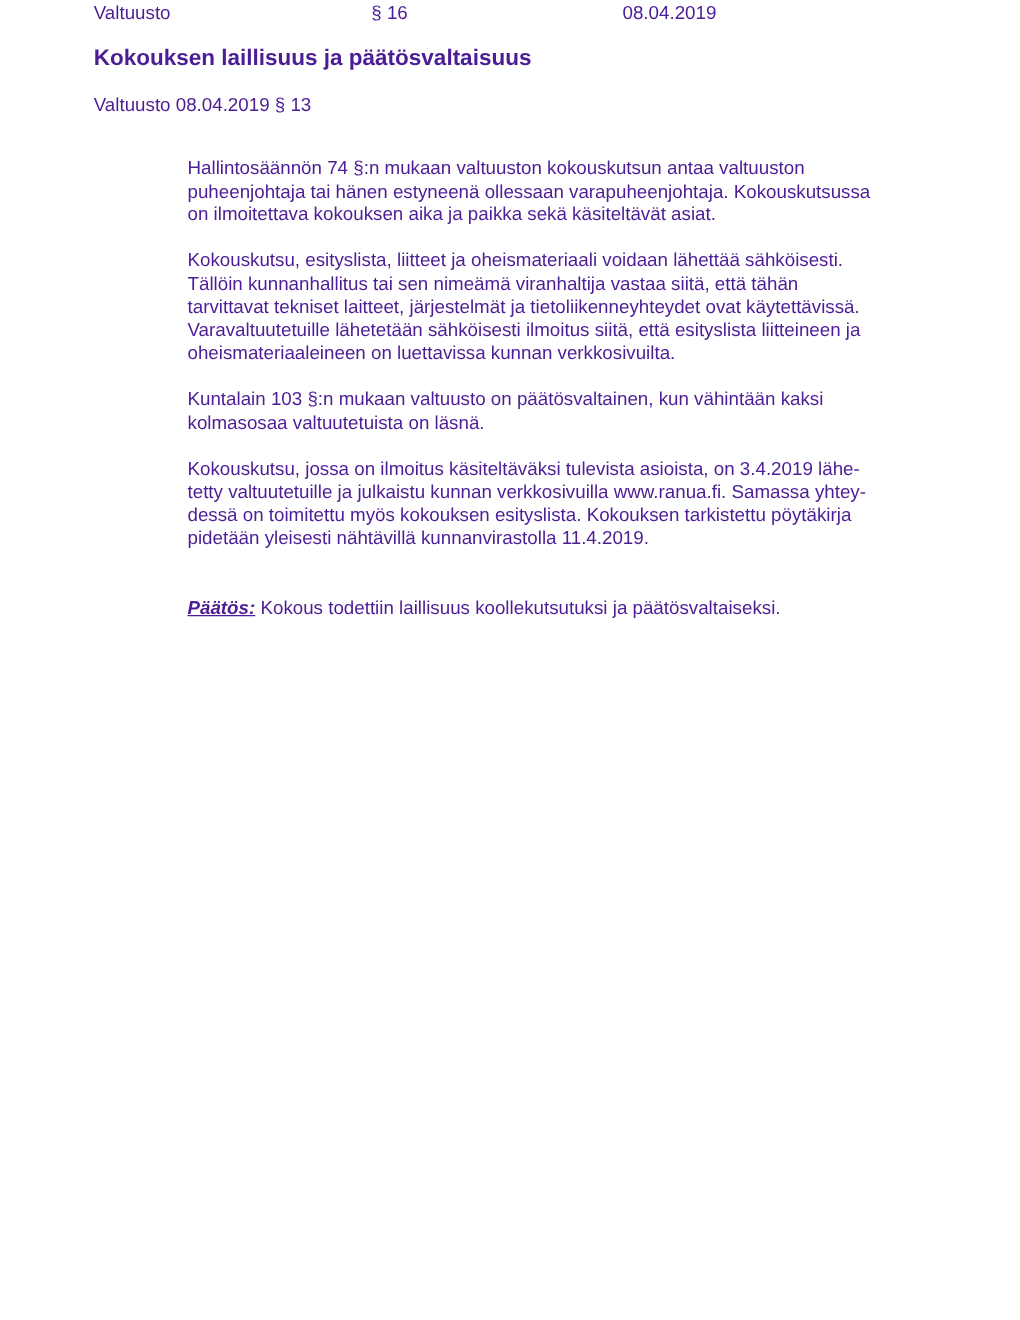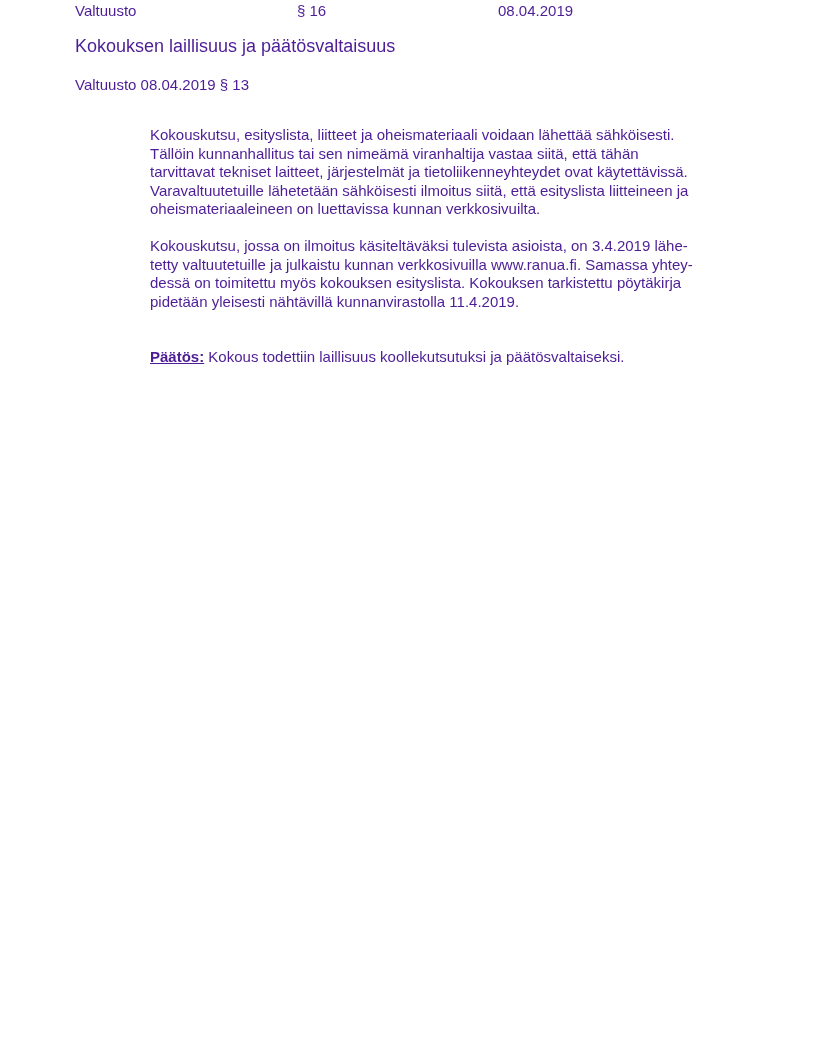--- a/index.html
+++ b/index.html
@@ -25,21 +25,21 @@
   }
   .hdr-left   { left: 75px; }
   .hdr-center { left: 297px; }
   .hdr-right  { left: 498px; }
   .doc-title {
     position: absolute;
     left: 75px;
     top: 35px;
     margin: 0;
     font-size: 18px;
-    font-weight: normal;
+    font-weight: bold;
     line-height: 22px;
     white-space: nowrap;
   }
   .doc-subtitle {
     position: absolute;
     left: 75px;
     top: 76px;
     font-size: 15px;
     line-height: 18px;
     white-space: nowrap;
@@ -52,41 +52,47 @@
   }
   .doc-body p {
     margin: 0 0 18.5px 0;
     font-size: 15px;
     line-height: 18.5px;
     white-space: pre-line;
   }
   .decision-label {
     font-weight: bold;
     text-decoration: underline;
+    font-style: italic;
   }
 </style>
 </head>
 <body>
 
 <div class="page">
 
   <div class="hdr-item hdr-left">Valtuusto</div>
   <div class="hdr-item hdr-center">§ 16</div>
   <div class="hdr-item hdr-right">08.04.2019</div>
 
   <h1 class="doc-title">Kokouksen laillisuus ja päätösvaltaisuus</h1>
 
   <div class="doc-subtitle">Valtuusto 08.04.2019 § 13</div>
 
   <div class="doc-body">
+    <p>Hallintosäännön 74 §:n mukaan valtuuston kokouskutsun antaa valtuuston
+puheenjohtaja tai hänen estyneenä ollessaan varapuheenjohtaja. Kokouskutsussa
+on ilmoitettava kokouksen aika ja paikka sekä käsiteltävät asiat.</p>
     <p>Kokouskutsu, esityslista, liitteet ja oheismateriaali voidaan lähettää sähköisesti.
 Tällöin kunnanhallitus tai sen nimeämä viranhaltija vastaa siitä, että tähän
 tarvittavat tekniset laitteet, järjestelmät ja tietoliikenneyhteydet ovat käytettävissä.
 Varavaltuutetuille lähetetään sähköisesti ilmoitus siitä, että esityslista liitteineen ja
 oheismateriaaleineen on luettavissa kunnan verkkosivuilta.</p>
+    <p>Kuntalain 103 §:n mukaan valtuusto on päätösvaltainen, kun vähintään kaksi
+kolmasosaa valtuutetuista on läsnä.</p>
     <p>Kokouskutsu, jossa on ilmoitus käsiteltäväksi tulevista asioista, on 3.4.2019 lähe-
 tetty valtuutetuille ja julkaistu kunnan verkkosivuilla www.ranua.fi. Samassa yhtey-
 dessä on toimitettu myös kokouksen esityslista. Kokouksen tarkistettu pöytäkirja
 pidetään yleisesti nähtävillä kunnanvirastolla 11.4.2019.</p>
     <p>
       <span class="decision-label">Päätös:</span><span> Kokous todettiin laillisuus koollekutsutuksi ja päätösvaltaiseksi.</span>
     </p>
   </div>
 
 </div>

